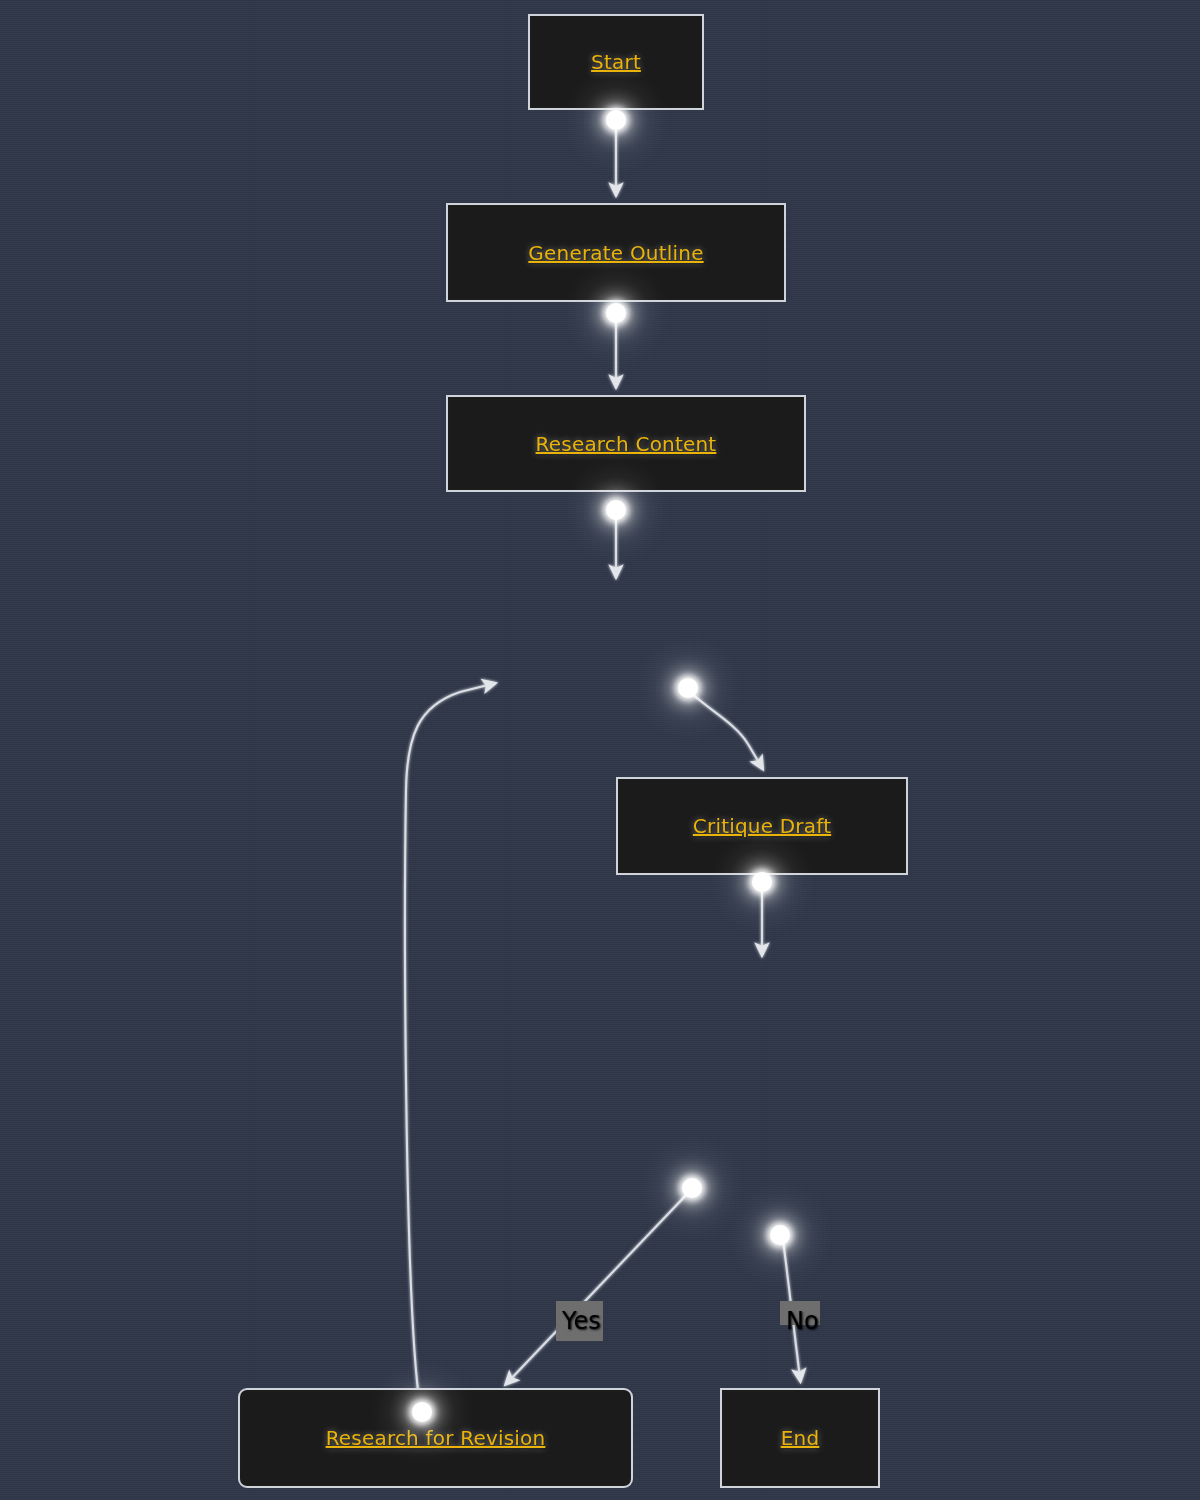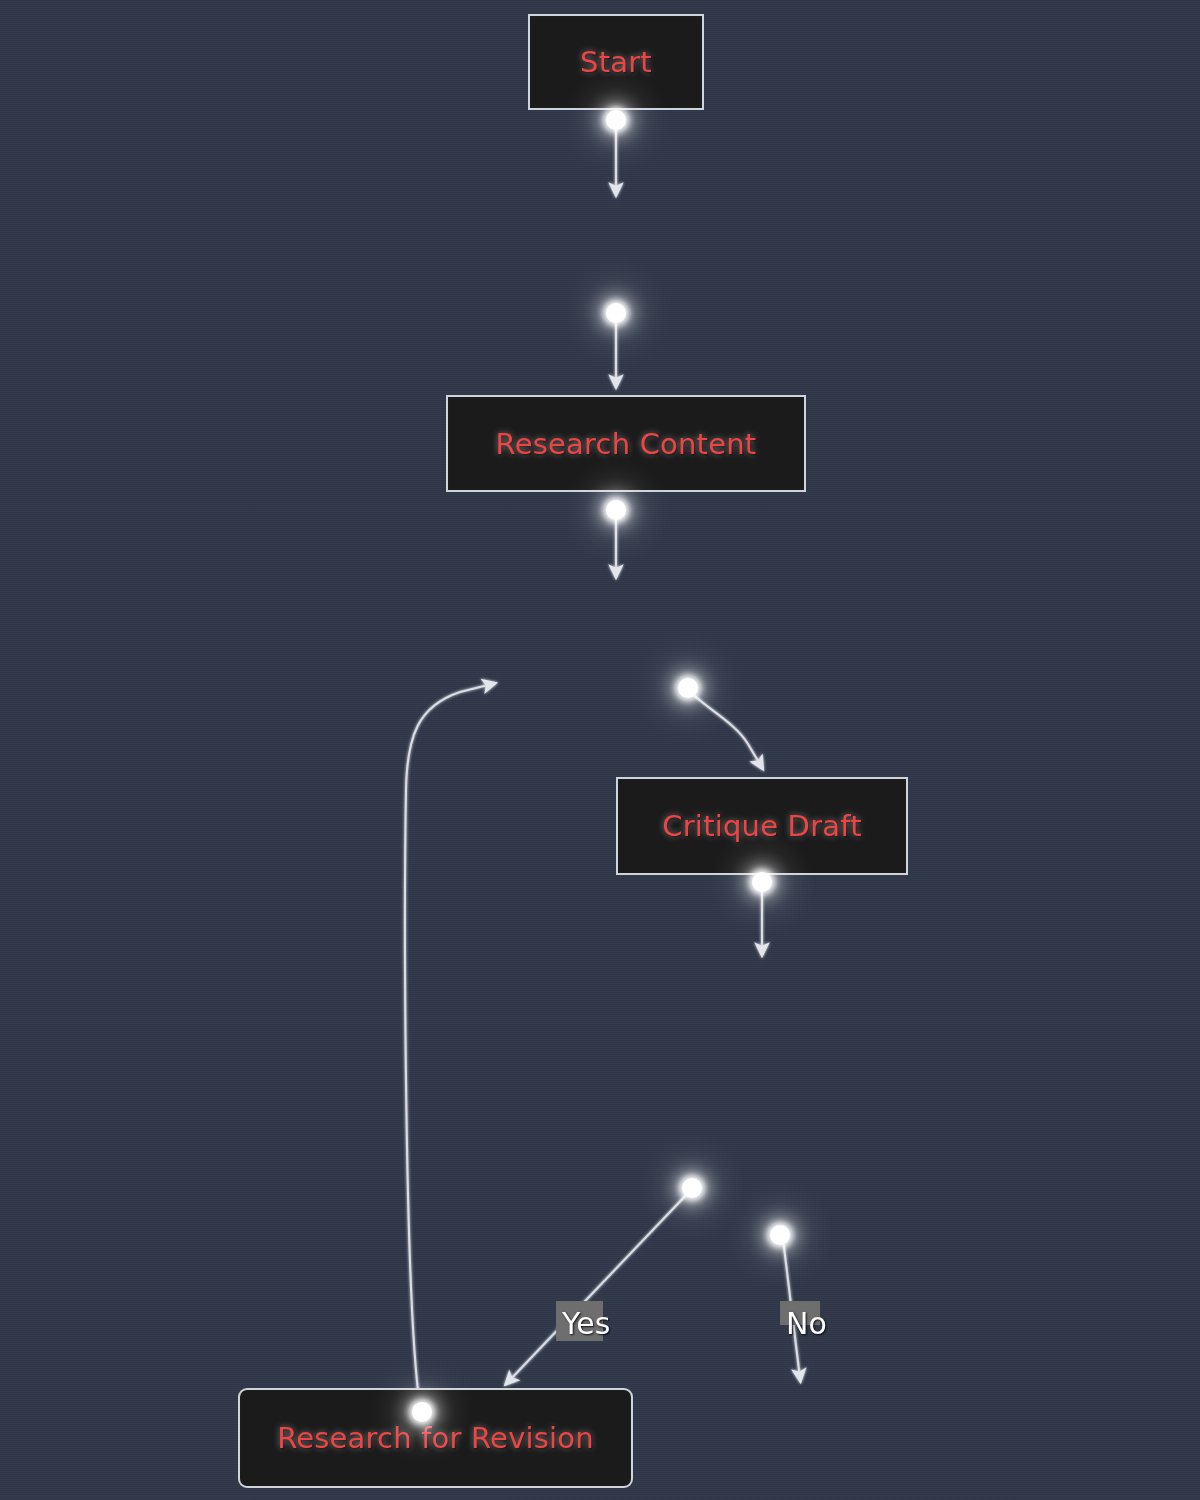--- a/index.html
+++ b/index.html
@@ -32,25 +32,26 @@
     pointer-events: none;
   }
   .node {
     position: absolute;
     box-sizing: border-box;
     background: #1b1b1b;
     border: 2px solid #cfd3da;
     display: flex;
     align-items: center;
     justify-content: center;
-    color: #ef4444;
-    font-size: 29px;
+    color: #eab308;
+    font-size: 20px;
     letter-spacing: 0.2px;
     text-shadow: 0 0 6px rgba(255,255,255,0.45), 1px 1px 2px rgba(0,0,0,0.9);
     box-shadow: inset 0 0 1px rgba(255,255,255,0.12);
+    text-decoration: underline;
   }
   .node .label {
     pointer-events: none;
     white-space: nowrap;
   }
   
   .diamond-wrap {
     position: absolute;
   }
   .diamond-shape {
@@ -85,22 +86,22 @@
     background: #ffffff;
     box-shadow:
       0 0 6px 3px rgba(255,255,255,0.95),
       0 0 16px 8px rgba(255,255,255,0.45),
       0 0 34px 16px rgba(255,255,255,0.20);
   }
   
   .edge-label {
     position: absolute;
     background: #6e6e6e;
-    color: #ffffff;
-    font-size: 30px;
+    color: #000000;
+    font-size: 24px;
     line-height: 1;
     padding: 8px 6px 9px 6px;
     box-sizing: border-box;
     text-align: center;
     white-space: nowrap;
     text-shadow: 1px 1px 2px rgba(0,0,0,0.85);
   }
 </style>
 </head>
 <body>
@@ -138,35 +139,41 @@
       <path d="M 783,1239 L 800,1378" marker-end="url(#arrowhead)"></path>
       
       <path d="M 420,1406 C 404,1300 404,900 406,790 C 407,736 418,706 460,692 L 492,684" marker-end="url(#arrowhead)"></path>
     </g>
   </svg>
 
   <div class="node" style="left:528px; top:14px; width:176px; height:96px;">
     <span class="label">Start</span>
   </div>
 
+  <div class="node" style="left:446px; top:203px; width:340px; height:99px;">
+    <span class="label">Generate Outline</span>
+  </div>
 
   <div class="node" style="left:446px; top:395px; width:360px; height:97px;">
     <span class="label">Research Content</span>
   </div>
 
 
   <div class="node" style="left:616px; top:777px; width:292px; height:98px;">
     <span class="label">Critique Draft</span>
   </div>
 
 
   <div class="node" style="left:238px; top:1388px; width:395px; height:100px;border-radius:9px;">
     <span class="label">Research for Revision</span>
   </div>
 
+  <div class="node" style="left:720px; top:1388px; width:160px; height:100px;">
+    <span class="label">End</span>
+  </div>
 
   <div class="edge-label" style="left:556px; top:1301px; width:47px; height:40px;">Yes</div>
 
   <div class="edge-label" style="left:780px; top:1301px; width:40px; height:24px;">No</div>
 
   <div class="port" style="left:616px; top:120px;"></div>
   <div class="port" style="left:616px; top:313px;"></div>
   <div class="port" style="left:616px; top:510px;"></div>
   <div class="port" style="left:688px; top:688px;"></div>
   <div class="port" style="left:762px; top:882px;"></div>

